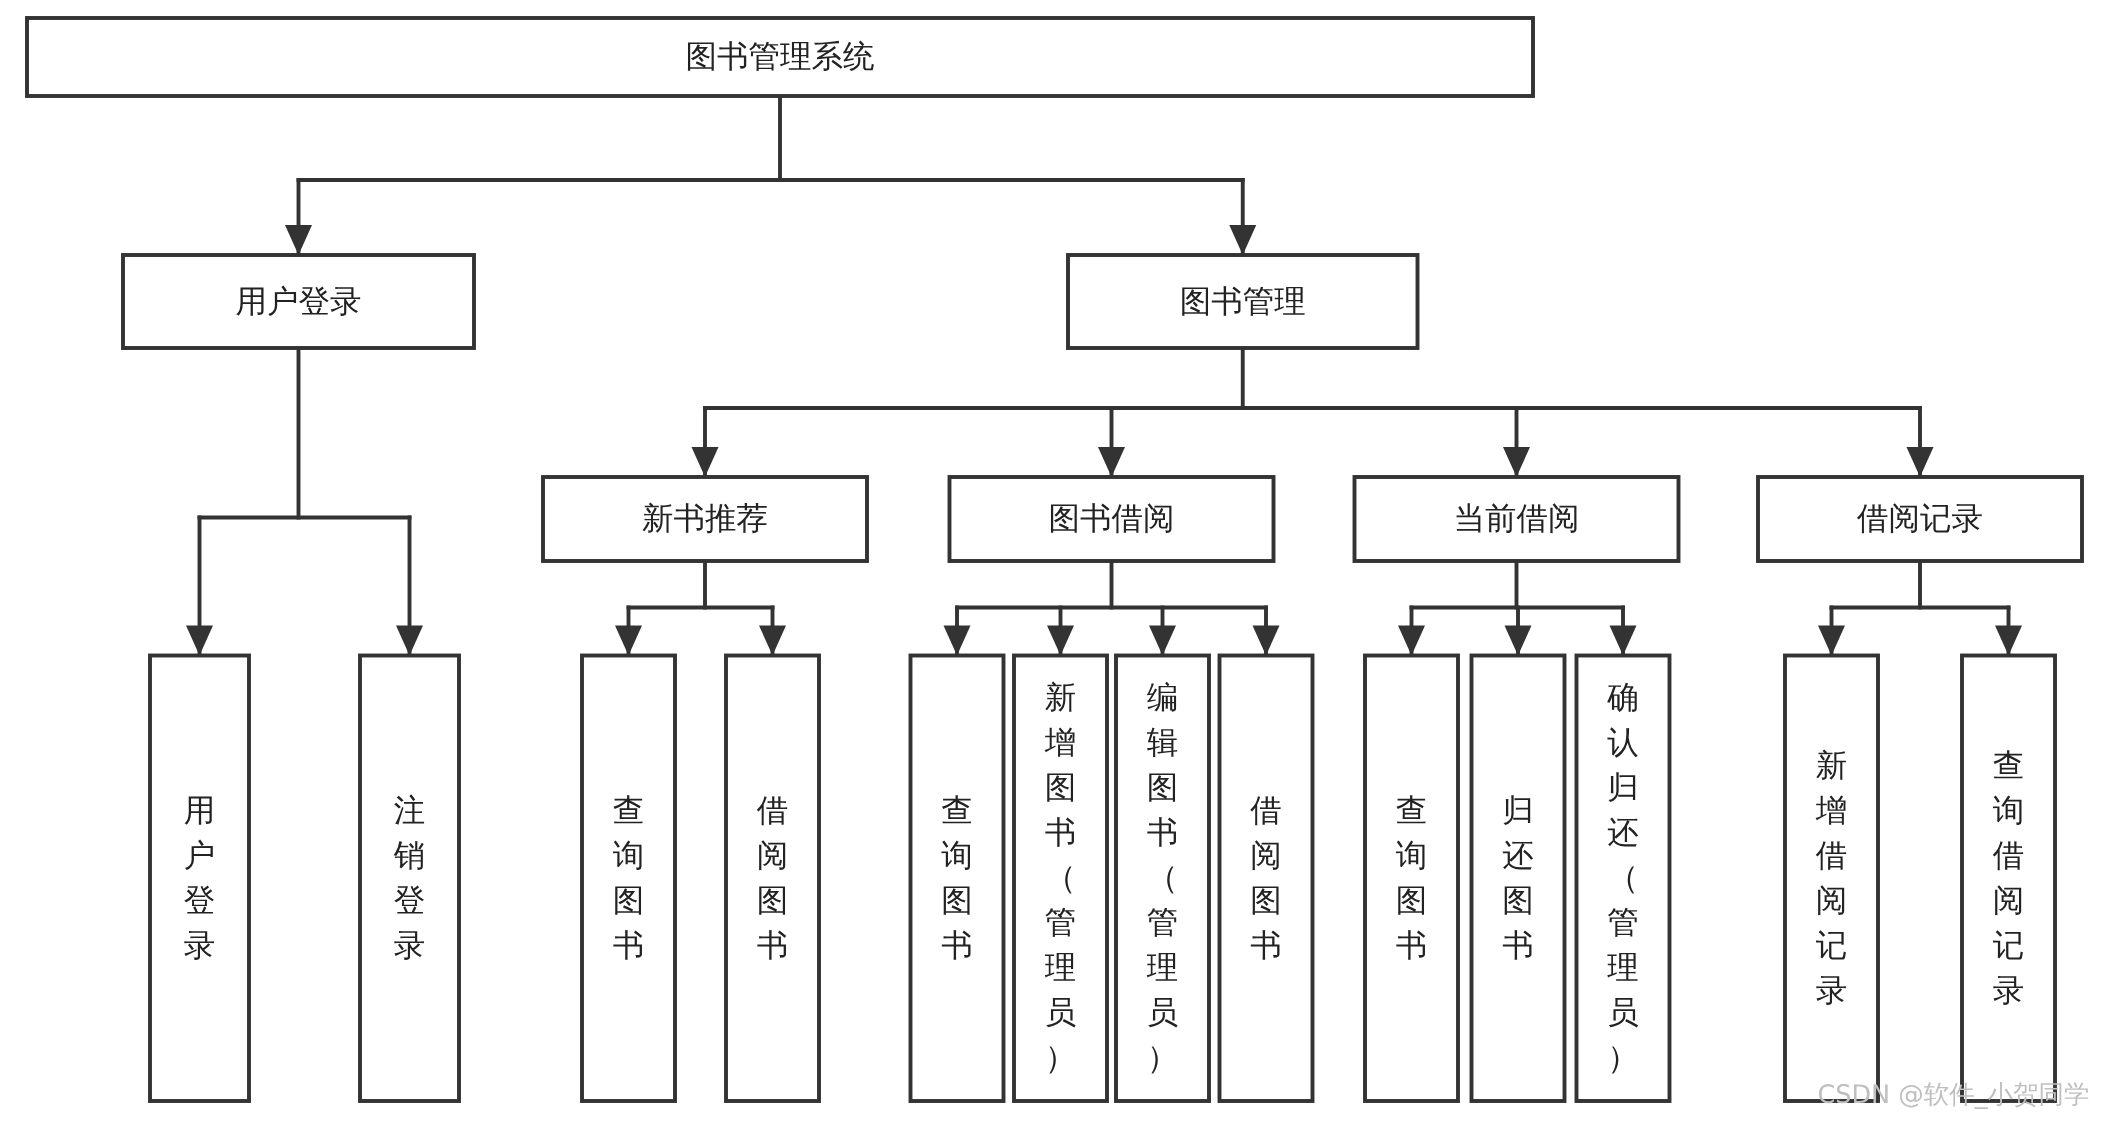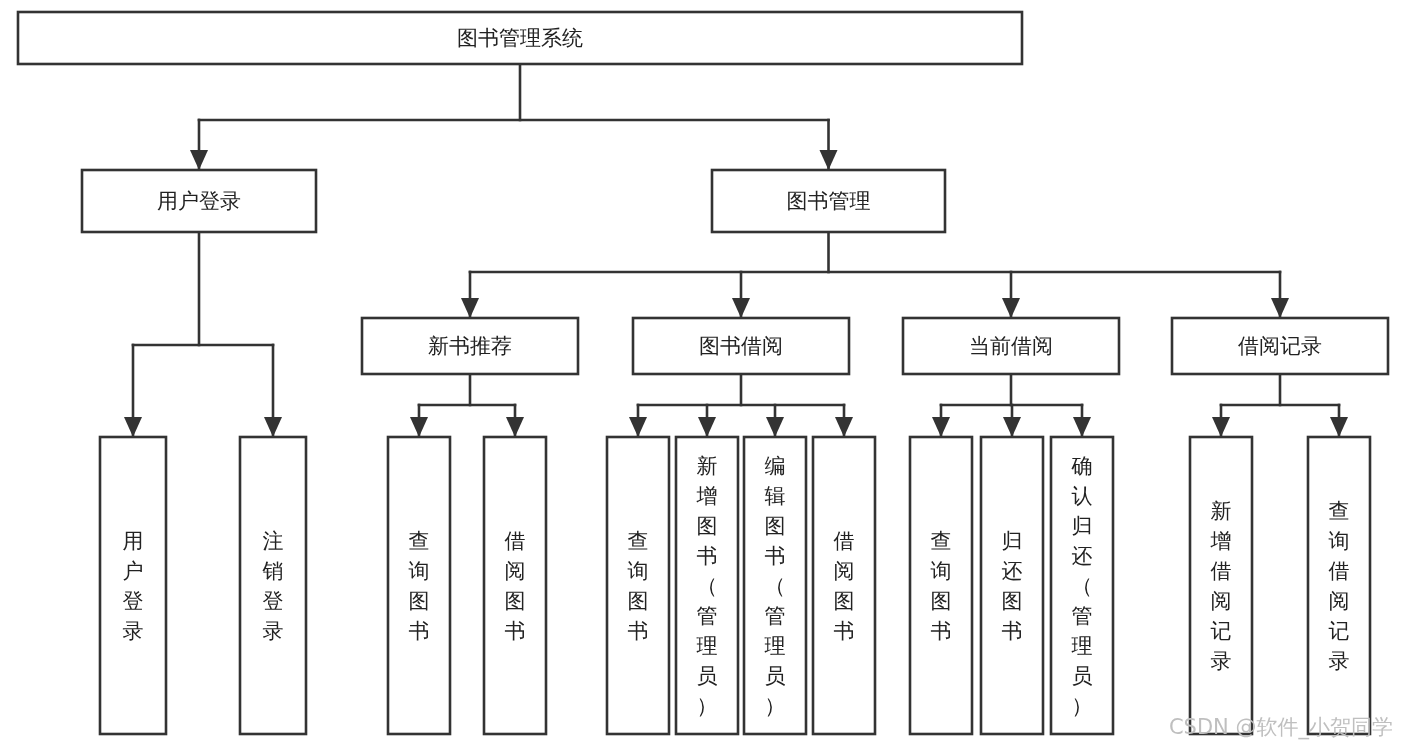--- a/index.html
+++ b/index.html
@@ -48,21 +48,21 @@
     font-size: 21px;
     fill: #222222;
     text-anchor: middle;
     dominant-baseline: middle;
   }
   .watermark {
     position: absolute;
     right: 12px;
     bottom: 6px;
     font-family: "DejaVu Sans", "Liberation Sans", sans-serif;
-    font-size: 21px;
+    font-size: 17px;
     color: #bfbfbf;
     white-space: nowrap;
     user-select: none;
   }
 </style>
 </head>
 <body>
 
 <div id="diagram-root">
   <svg class="diagram" viewBox="0 0 1405 747" xmlns="http://www.w3.org/2000/svg">

